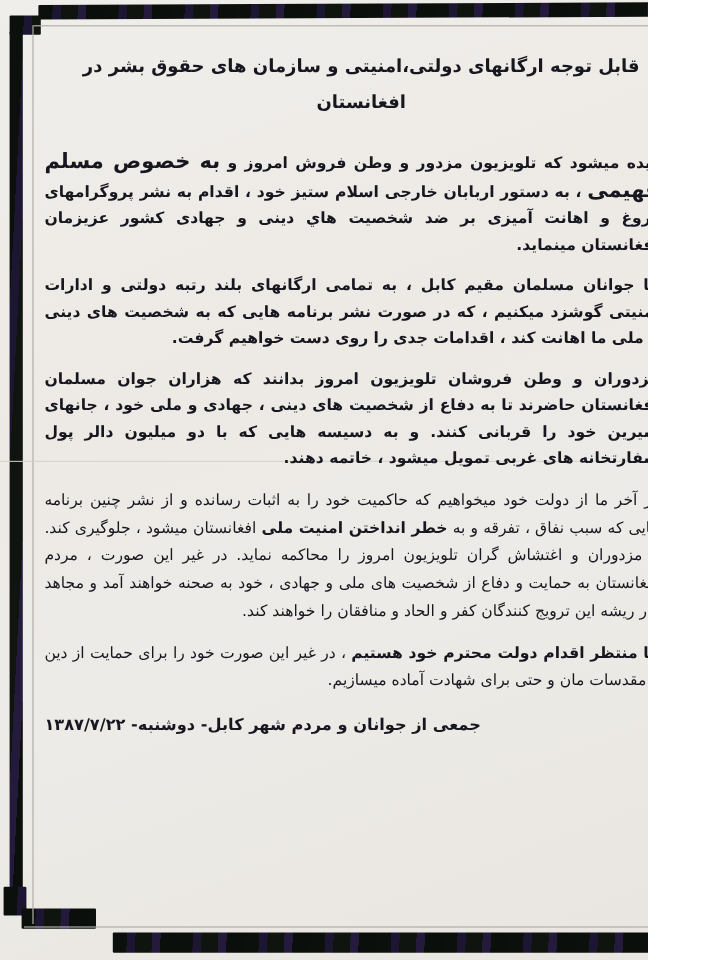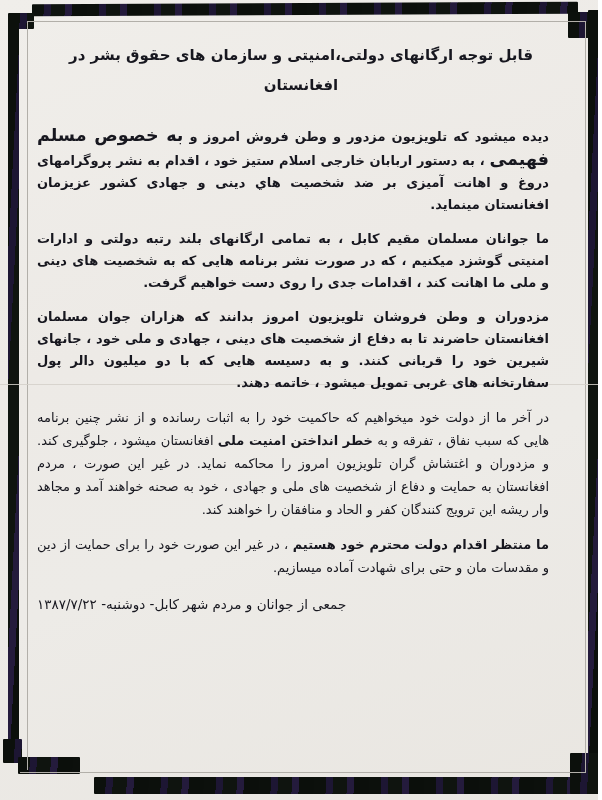--- a/index.html
+++ b/index.html
@@ -1,20 +1,20 @@
 <!DOCTYPE html>
 <html><head>
 <meta charset="utf-8">
 <style>
   * { margin:0; padding:0; box-sizing:border-box; }
   html,body { width:602px; height:800px; overflow:hidden; background:#ffffff;
               font-family:"DejaVu Sans", sans-serif; }
 
   .scan {
-    position:relative; width:598px; height:800px;
+    position:relative; width:540px; height:800px;
     background:linear-gradient(160deg,#f0eeea 0%,#edeae6 38%,#edebe7 62%,#e9e6e1 100%);
     overflow:hidden;
   }
 
   
   .band {
     position:absolute;
     background:repeating-linear-gradient(93deg,
       #0c100c 0 12px, #1d1633 12px 19px, #0f140f 19px 33px,
       #241b3c 33px 40px, #0b0f0b 40px 55px);
@@ -50,21 +50,21 @@
   }
   .para {
     font-size:13px; line-height:22px; text-align:justify; text-align-last:right;
     margin:0 16px 12px 0; font-weight:normal;
   }
   .para.bold { font-weight:bold; }
   .para.underlined { text-underline-offset:3px; line-height:23px; }
   .emphasis-large { font-size:17.5px; font-weight:bold; }
   .emphasis-bold  { font-weight:bold; }
   .signature {
-    direction:rtl; text-align:left; font-weight:normal; font-size:13.5px;
+    direction:rtl; text-align:left; font-weight:bold; font-size:13.5px;
     margin-top:14px; line-height:22px;
   }
 </style>
 </head>
 <body>
 
 <div class="scan">
 
   <div class="band band-top"></div>
   <div class="band step-top-left"></div>

